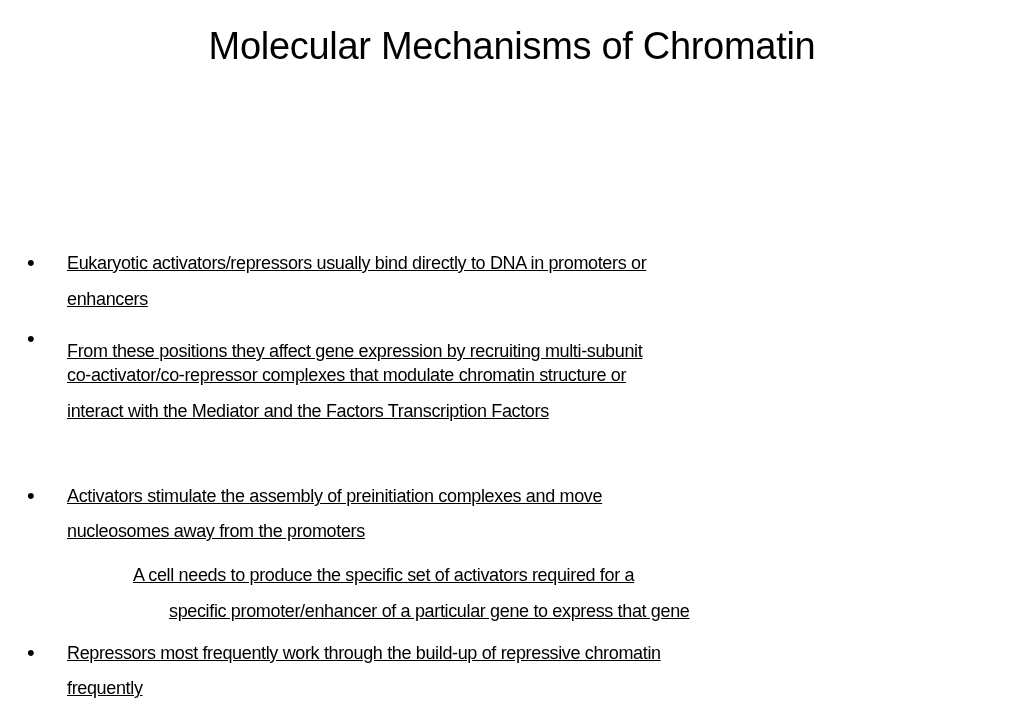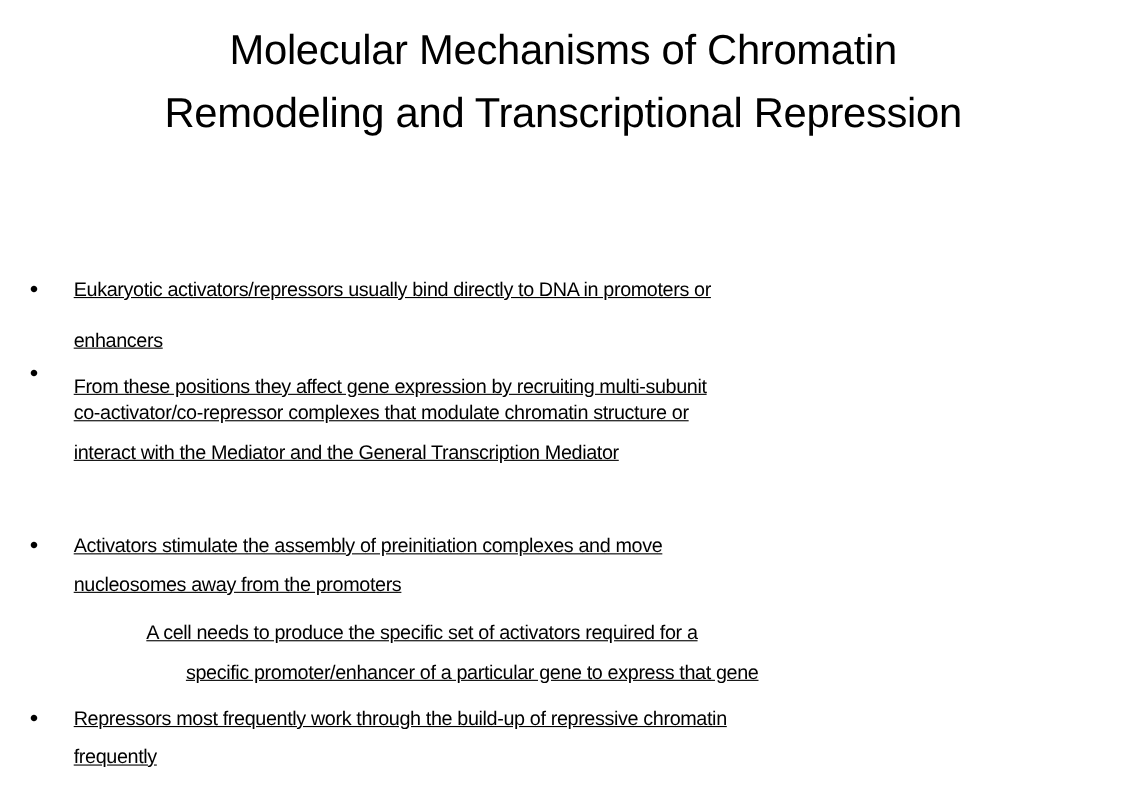--- a/index.html
+++ b/index.html
@@ -61,34 +61,33 @@
       left: 133px;
     }
   </style>
 </head>
 <body>
 
 <div class="slide">
 
   <div class="title">
     <span class="tline">Molecular Mechanisms of Chromatin</span>
-    <span class="tline">Remodeling and Transcriptional Repression</span>
   </div>
 
   <div class="bullet" style="top:245px;">
     <span class="dot">•</span>
     <span class="line" style="top:0px;">Eukaryotic activators/repressors usually bind directly to DNA in promoters or</span>
-    <span class="line" style="top:46px;">enhancers</span>
+    <span class="line" style="top:36px;">enhancers</span>
   </div>
 
   <div class="bullet" style="top:321px;">
     <span class="dot">•</span>
     <span class="line" style="top:0px;margin-top:12px;">From these positions they affect gene expression by recruiting multi-subunit</span>
     <span class="line" style="top:36px;">co-activator/co-repressor complexes that modulate chromatin structure or</span>
-    <span class="line" style="top:72px;">interact with the Mediator and the General Transcription Mediator</span>
+    <span class="line" style="top:72px;">interact with the Mediator and the Factors Transcription Factors</span>
   </div>
 
   <div class="bullet" style="top:478px;">
     <span class="dot">•</span>
     <span class="line" style="top:0px;">Activators stimulate the assembly of preinitiation complexes and move</span>
     <span class="line" style="top:35px;">nucleosomes away from the promoters</span>
   </div>
 
   <div class="bullet sub" style="top:557px;">
     <span class="line" style="top:0px;">A cell needs to  produce the specific set of activators required for a</span>

